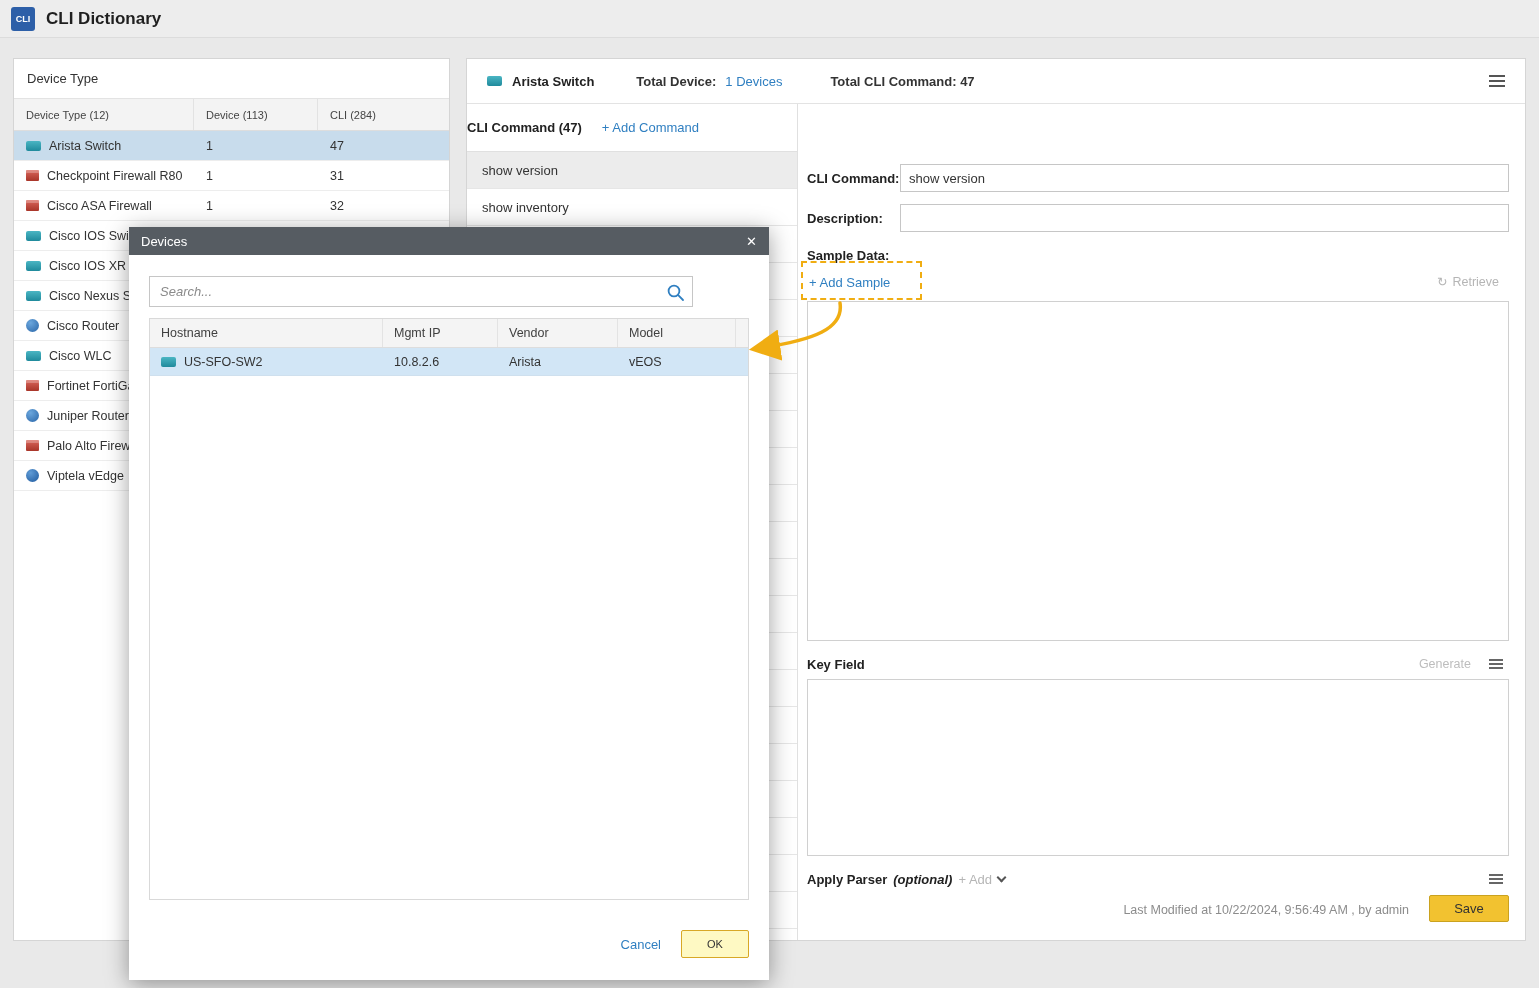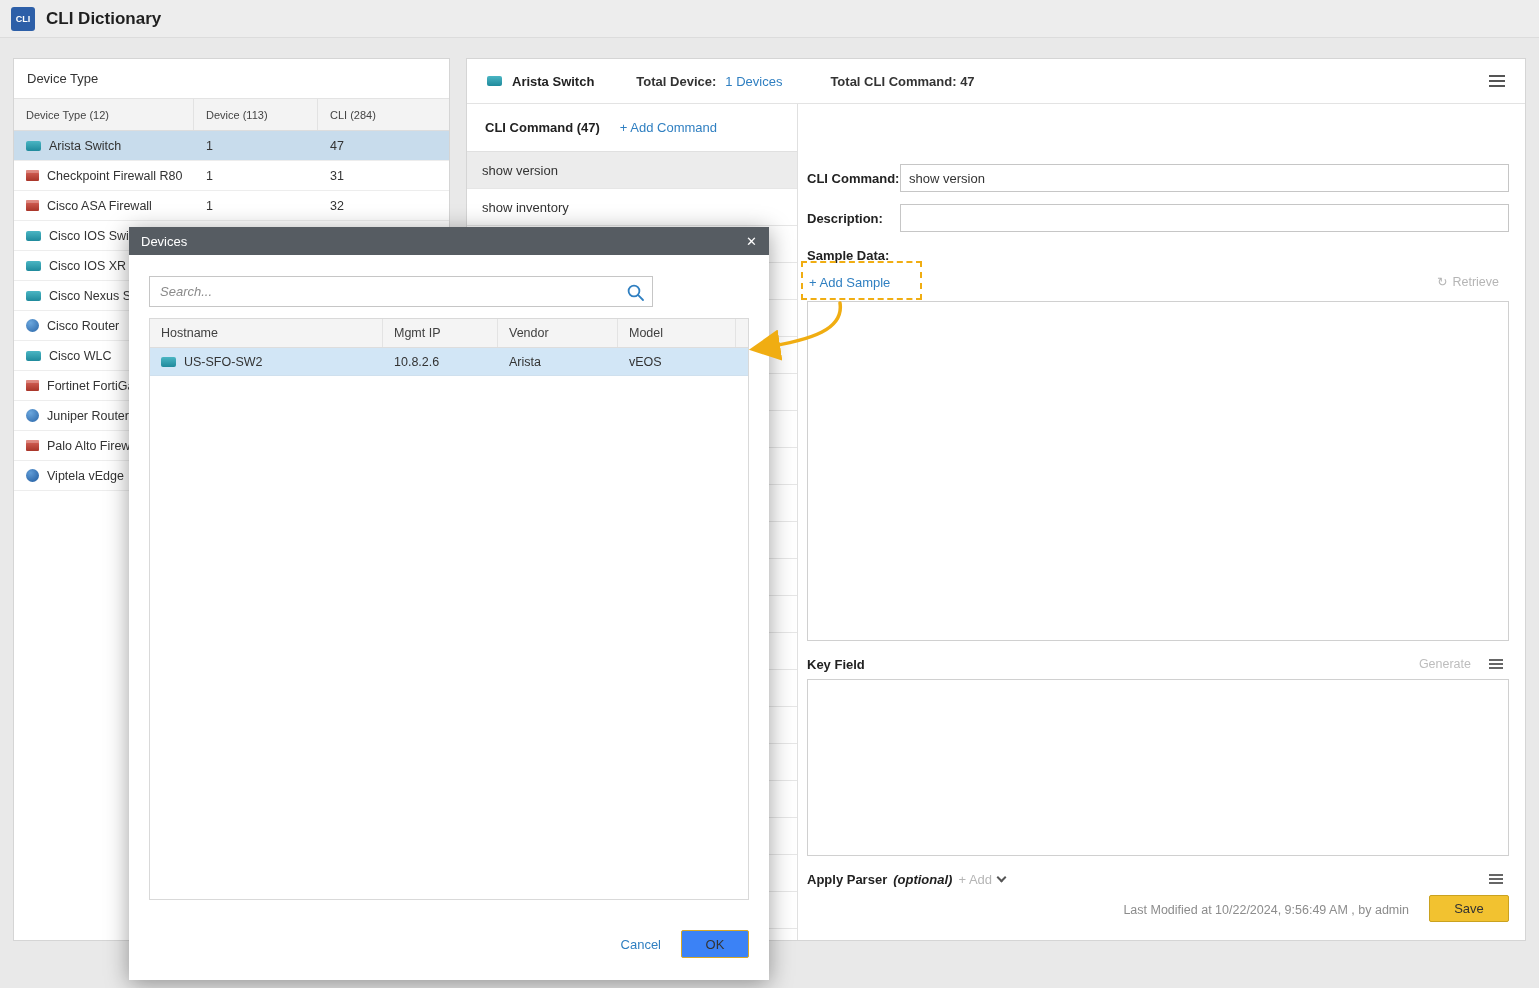--- a/index.html
+++ b/index.html
@@ -58,21 +58,21 @@
   .blue-link { color:var(--link); cursor:pointer; }
   .rp-header .devcount { margin-left:9px; }
   .rp-header .totcli { margin-left:48px; }
   .menu-icon { margin-left:auto; width:16px; height:12px; position:relative; cursor:pointer; }
   .menu-icon::before { content:""; position:absolute; left:0; top:0; width:16px; height:2px;
     background:#555; box-shadow:0 5px 0 #555, 0 10px 0 #555; }
 
   
   .cmd-col { position:absolute; left:0; top:45px; width:331px; bottom:0;
     border-right:1px solid #e0e0e0; overflow:hidden; }
-  .cmd-col-header { height:48px; display:flex; align-items:center; padding-left:18px;
+  .cmd-col-header { height:48px; display:flex; align-items:center; 
     gap:20px; border-bottom:1px solid #e0e0e0; font-size:13px; }
   .cmd-col-title { font-weight:bold; color:#222; }
   .cmd-row { height:37px; border-bottom:1px solid #e6e6e6; display:flex;
     align-items:center; padding-left:15px; font-size:13px; color:#333; cursor:pointer; }
   .cmd-row.selected { background:#ececec; }
 
   
   .form-col { position:absolute; left:331px; top:45px; right:0; bottom:0; }
   .f-label { position:absolute; font-size:13px; font-weight:bold; color:#222; }
   .f-input { position:absolute; height:28px; border:1px solid #c6c6c6; background:#fff;
@@ -99,43 +99,43 @@
     background:var(--btn-gold); border:1px solid #caa21f; border-radius:2px;
     font-size:13px; color:#333; display:flex; align-items:center; justify-content:center;
     cursor:pointer; font-family:inherit; }
 
   
   .modal { position:absolute; left:129px; top:227px; width:640px; height:753px;
     background:#fff; box-shadow:0 4px 22px rgba(0,0,0,.38); z-index:50; }
   .modal-header { height:28px; background:var(--mhead); color:#fff; display:flex;
     align-items:center; padding:0 12px; font-size:13px; }
   .modal-close { margin-left:auto; font-size:13px; cursor:pointer; }
-  .modal-search { position:absolute; left:20px; top:49px; width:504px; height:31px;
+  .modal-search { position:absolute; left:20px; top:49px; width:544px; height:31px;
     border:1px solid #c6c6c6; }
   .modal-search input { width:100%; height:100%; border:none; outline:none;
     padding:0 36px 0 10px; font-size:13px; color:#555; font-family:inherit; background:transparent; }
   .modal-search input::placeholder { font-style:italic; color:#8a8a8a; }
   .search-icon { position:absolute; right:7px; top:6px; cursor:pointer; }
   .m-table { position:absolute; left:20px; top:91px; width:600px; height:582px;
     border:1px solid #d9d9d9; }
   .m-thead { display:grid; grid-template-columns:233px 115px 120px 118px 1fr; height:29px;
     background:#f4f4f4; border-bottom:1px solid #dddddd; font-size:12.5px; color:#404040; }
   .m-thead > div { display:flex; align-items:center; padding-left:11px;
     border-right:1px solid #e3e3e3; }
   .m-thead > div:last-child { border-right:none; }
   .m-row { display:grid; grid-template-columns:233px 115px 120px 118px 1fr; height:28px;
     font-size:12.5px; color:#333; border-bottom:1px solid #cfe0ee; cursor:pointer; }
   .m-row.selected { background:var(--msel); }
   .m-cell { display:flex; align-items:center; padding-left:11px; gap:8px;
     overflow:hidden; white-space:nowrap; }
   .modal-footer { position:absolute; right:20px; bottom:22px; display:flex;
     align-items:center; gap:20px; }
   .cancel-link { font-size:13px; color:var(--link); cursor:pointer; }
-  .ok-btn { width:68px; height:28px; background:#3b82f6; border:1px solid #d8a826;
-    border-radius:2px; font-size:13px; color:#333; display:flex; align-items:center;
+  .ok-btn { width:68px; height:28px; background:#fef9c3; border:1px solid #d8a826;
+    border-radius:2px; font-size:11px; color:#333; display:flex; align-items:center;
     justify-content:center; cursor:pointer; font-family:inherit; }
 
   
   .dash-box { position:absolute; left:801px; top:261px; width:121px; height:39px;
     border:2px dashed var(--gold); z-index:100; pointer-events:none; }
   .arrow-svg { position:absolute; left:735px; top:296px; z-index:100; pointer-events:none; }
 </style>
 </head>
 <body style="--link: #2f7fc1; --gold: #f0ad12; --btn-gold: #f2c230; --sel: #c8dcec; --msel: #d2e6f6; --mhead: #565c62;">
 

